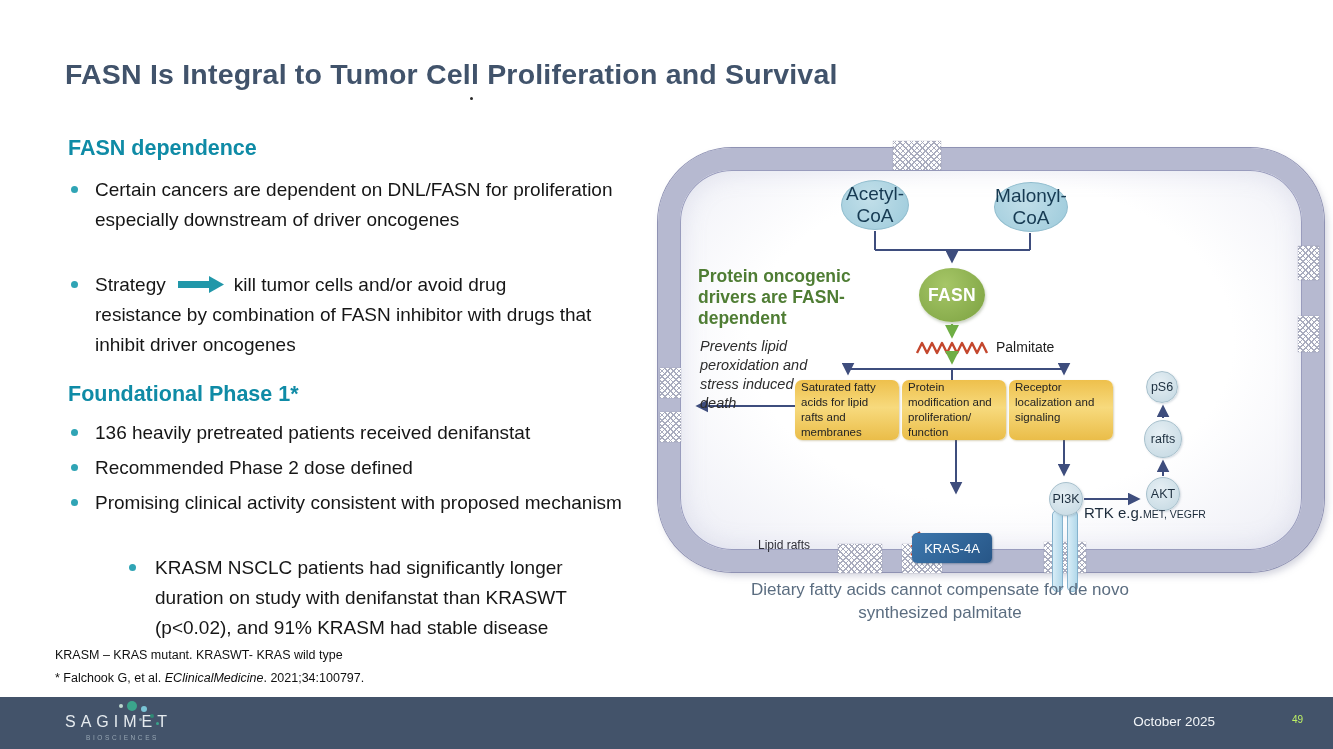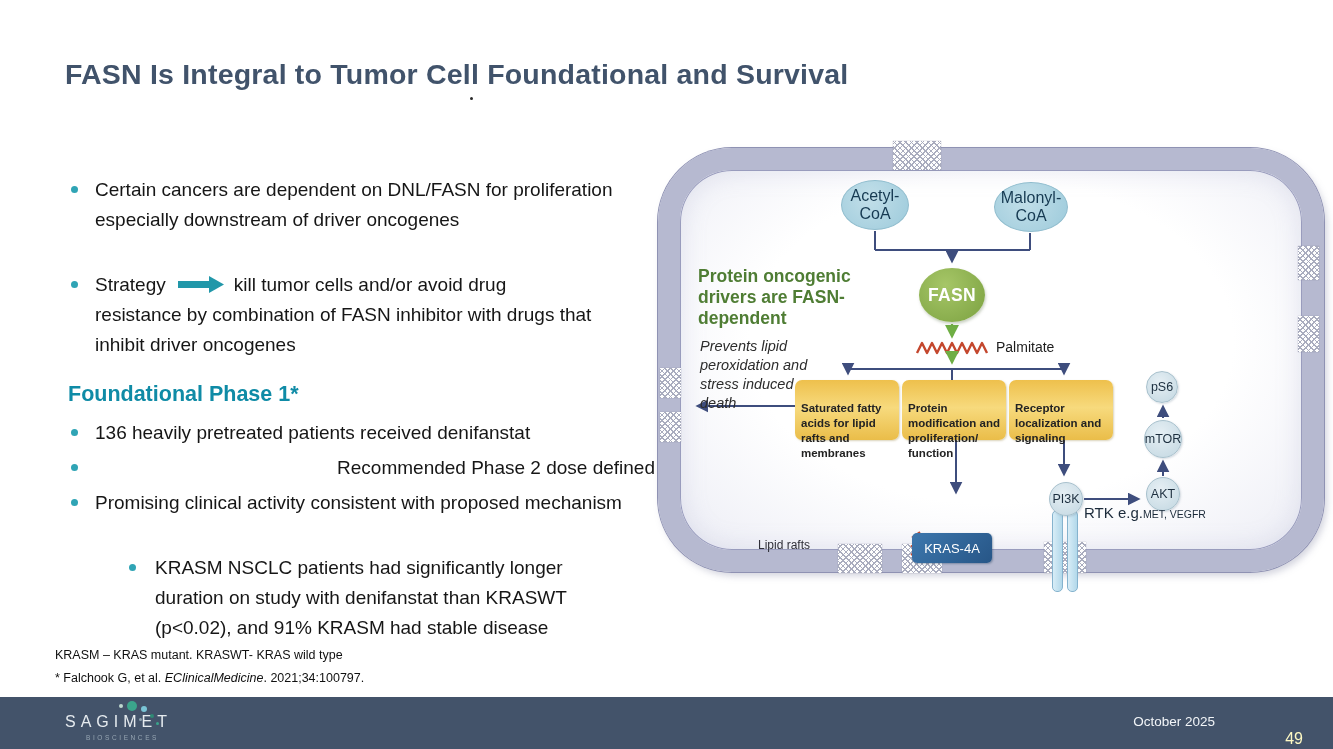--- a/index.html
+++ b/index.html
@@ -16,21 +16,21 @@
   
   .sec-head { position:absolute; font-size:21.5px; font-weight:bold; color:#0f8ba6; }
   .bullet { position:absolute; font-size:19px; color:#161616; line-height:30px; }
   .bullet .dot { position:absolute; left:-24px; top:11px; width:7px; height:7px;
                  border-radius:50%; background:#2fa4b5; }
   .b1 { left:95px; top:175px; width:540px; }
   .b2 { left:95px; top:270px; width:560px; }
   .b2-rest { width:548px; }
   .arrow-inline { display:inline-block; vertical-align:-2px; margin:0 10px 0 12px; }
   .b3 { left:95px; top:418px; width:560px; }
-  .b4 { left:95px; top:453px; width:560px;text-align:right; }
+  .b4 { left:95px; top:453px; width:560px; }
   .b5 { left:95px; top:488px; width:535px; }
   .sub { left:155px; top:553px; width:445px; }
   .sub .dot { left:-26px; }
 
   .footnote { position:absolute; font-size:12.5px; color:#101010; }
   .fn1 { left:55px; top:648px; }
   .fn2 { left:55px; top:671px; }
   .fn2 .it { font-style:italic; }
 
   
@@ -51,39 +51,39 @@
   .h-l2    { left:10px;  top:272px; width:21px; height:30px; }
   .h-b1    { left:188px; top:404px; width:44px; height:29px; }
   .h-b2    { left:252px; top:404px; width:40px; height:29px; }
   .h-b3    { left:394px; top:402px; width:42px; height:31px; }
 
   svg.flow { position:absolute; left:0; top:0; width:683px; height:470px; }
 
   .oval { position:absolute; display:flex; align-items:center; justify-content:center;
           border-radius:50%; text-align:center; }
   .coa  { background:radial-gradient(circle at 42% 35%, #c2dfe9, #9ccadb);
-          border:1px solid #8fbccd; color:#163a52; font-size:16px; }
+          border:1px solid #8fbccd; color:#163a52; font-size:19px; }
   .acetyl  { left:191px; top:40px; width:68px; height:50px; }
   .malonyl { left:344px; top:42px; width:74px; height:50px; }
   .fasn { left:269px; top:128px; width:66px; height:54px;
           background:radial-gradient(circle at 40% 32%, #a6c667, #7ba140);
           color:#fff; font-size:17.5px; font-weight:bold; letter-spacing:.3px;
           box-shadow:1px 2px 3px rgba(100,120,80,.35); }
 
   .note-green { position:absolute; left:48px; top:126px; width:176px;
                 font-size:17.5px; font-weight:bold; color:#4f7d34; line-height:21px; }
   .note-italic { position:absolute; left:50px; top:197px; width:118px;
                  font-size:14.5px; font-style:italic; color:#2c2c2c; line-height:19px; }
   .palmitate-label { position:absolute; left:346px; top:199px; font-size:14px; color:#1d1d1d; }
 
   .ybox { position:absolute; top:240px; height:60px; width:104px; border-radius:7px;
           background:linear-gradient(180deg,#eec04c 0%, #f7da7d 46%, #ecبf4a 100%);
           background:linear-gradient(180deg,#eec04c 0%, #f7da7d 46%, #eabd49 100%);
-          padding:21px 6px; font-size:11.5px; line-height:15px; color:#232323;
-          box-shadow:1px 1px 2px rgba(150,130,60,.35);font-weight:bold; }
+          padding:0 6px; font-size:11.5px; line-height:15px; color:#232323;
+          box-shadow:1px 1px 2px rgba(150,130,60,.35); }
   .ybox1 { left:145px; } .ybox2 { left:252px; } .ybox3 { left:359px; }
 
   .kras { position:absolute; left:262px; top:361px; width:80px; height:30px;
           border-radius:5px; background:linear-gradient(135deg,#3d77ad,#275687);
           color:#fff; font-size:13px; display:flex; align-items:center; justify-content:center;
           box-shadow:1px 1px 2px rgba(40,70,100,.4);margin-top:32px; }
 
   .sigc { background:radial-gradient(circle at 42% 35%, #e6eff4, #c2d7e1);
           border:1px solid #a8c1cd; color:#1d2f3f; font-size:12.5px;
           box-shadow:1px 1px 2px rgba(120,140,160,.3); }
@@ -100,42 +100,43 @@
   .rtk .small { font-size:10.5px; }
 
   .lipid-rafts { position:absolute; left:108px; top:398px; font-size:12px; color:#2f2f38; }
 
   .caption { position:absolute; left:85px; top:438px; width:410px; text-align:center;
              font-size:17px; color:#5b6d80; line-height:23px; }
 
   
   .footer { position:absolute; left:0; top:697px; width:1333px; height:52px; background:#43536a; }
   .footer .date { position:absolute; right:118px; top:17px; font-size:13.5px; color:#f2f5f8; }
-  .footer .page { position:absolute; right:30px; top:17px; font-size:16px; color:#fef9c3;margin-top:16px; }
+  .footer .page { position:absolute; right:30px; top:17px; font-size:10px; color:#bef264; }
   .logo { position:absolute; left:55px; top:3px; width:170px; height:48px; }
   .logo .main { position:absolute; left:10px; top:13px; font-size:16px; letter-spacing:5px;
                 color:#e6ebef; font-weight:400; }
   .logo .subt { position:absolute; left:31px; top:34px; font-size:6.5px; letter-spacing:2.6px;
                 color:#96a5b2; }
   .logo .ld { position:absolute; border-radius:50%; }
   .ld1 { left:72px; top:1px;  width:10px; height:10px; background:#3ba58c; }
   .ld2 { left:86px; top:6px;  width:6px;  height:6px;  background:#79c4d6; }
   .ld3 { left:64px; top:4px;  width:4px;  height:4px;  background:#bdd8cf; }
   .ld4 { left:95px; top:14px; width:4px;  height:4px;  background:#2f8a74; }
   .ld5 { left:84px; top:18px; width:3px;  height:3px;  background:#8fa3b0; }
   .ld6 { left:101px;top:22px; width:3px;  height:3px;  background:#3ba58c; }
 </style>
 </head>
 <body>
 
 <div class="slide">
 
-  <div class="title">FASN Is Integral to Tumor Cell Foundational and Survival</div>
+  <div class="title">FASN Is Integral to Tumor Cell Proliferation and Survival</div>
   <div class="stray-dot"></div>
 
+  <div class="sec-head" style="left:68px; top:136px;">FASN dependence</div>
 
   <div class="bullet b1">
     <span class="dot"></span>
     <span>Certain cancers are dependent on DNL/FASN for proliferation especially downstream of driver oncogenes</span>
   </div>
 
   <div class="bullet b2">
     <span class="dot"></span>
     <span>Strategy</span><svg class="arrow-inline" width="46" height="17" viewBox="0 0 46 17">
         <rect x="0" y="5" width="31" height="7" fill="#2197a9"></rect>
@@ -228,29 +229,30 @@
     <div class="ybox ybox2">Protein modification and proliferation/ function</div>
     <div class="ybox ybox3">Receptor localization and signaling</div>
 
     <div class="kras">KRAS-4A</div>
 
     <div class="rbar rbar1"></div>
     <div class="rbar rbar2"></div>
 
     <div class="oval sigc pi3k">PI3K</div>
     <div class="oval sigc akt">AKT</div>
-    <div class="oval sigc mtor">mTOR</div>
+    <div class="oval sigc mtor">rafts</div>
     <div class="oval sigc ps6">pS6</div>
 
     <div class="rtk">
       <span>RTK e.g.</span><span class="small">MET, VEGFR</span>
     </div>
 
     <div class="lipid-rafts">Lipid rafts</div>
 
+    <div class="caption">Dietary fatty acids cannot compensate for de novo synthesized palmitate</div>
   </div>
 
   <div class="footer">
     <div class="logo">
       <span class="main">SAGIMET</span>
       <span class="subt">BIOSCIENCES</span>
       <span class="ld ld1"></span>
       <span class="ld ld2"></span>
       <span class="ld ld3"></span>
       <span class="ld ld4"></span>

